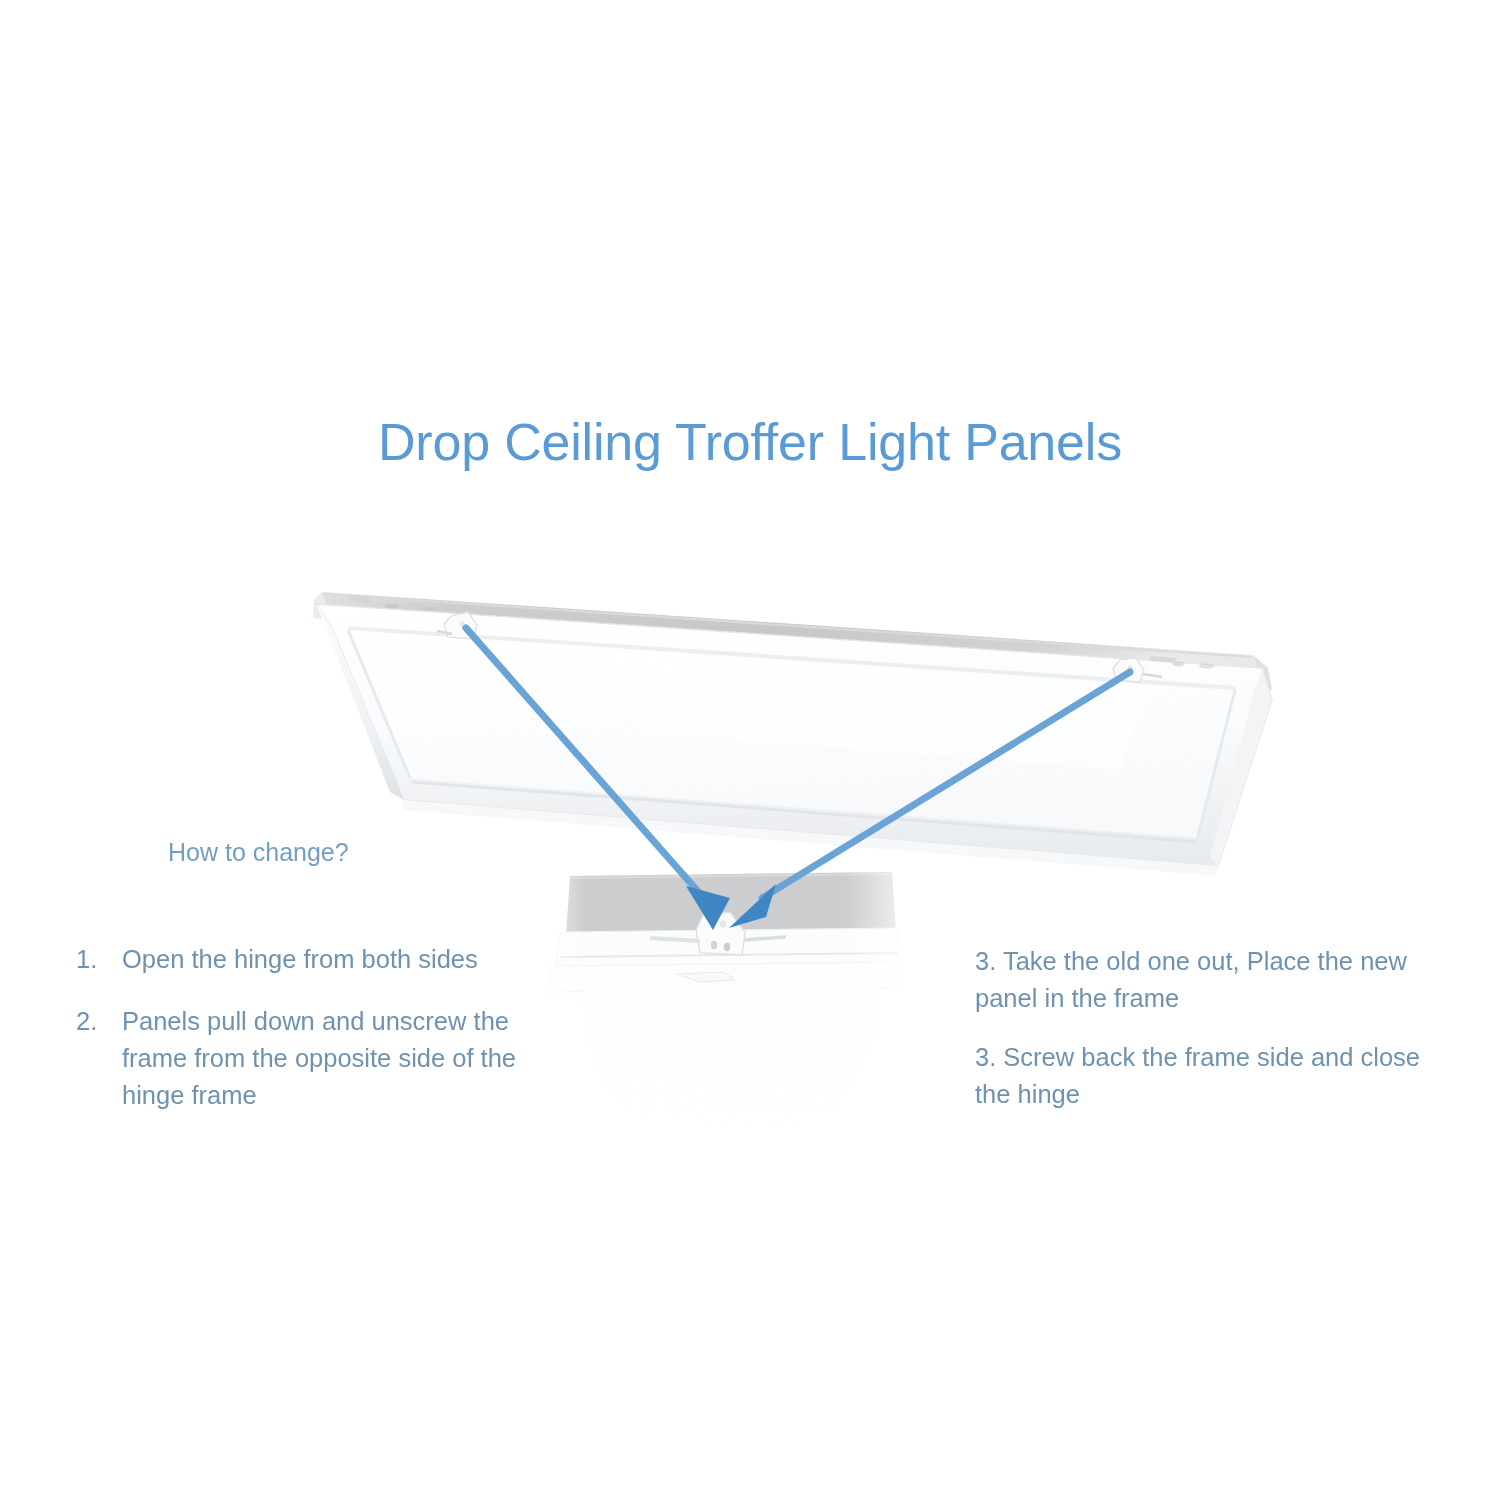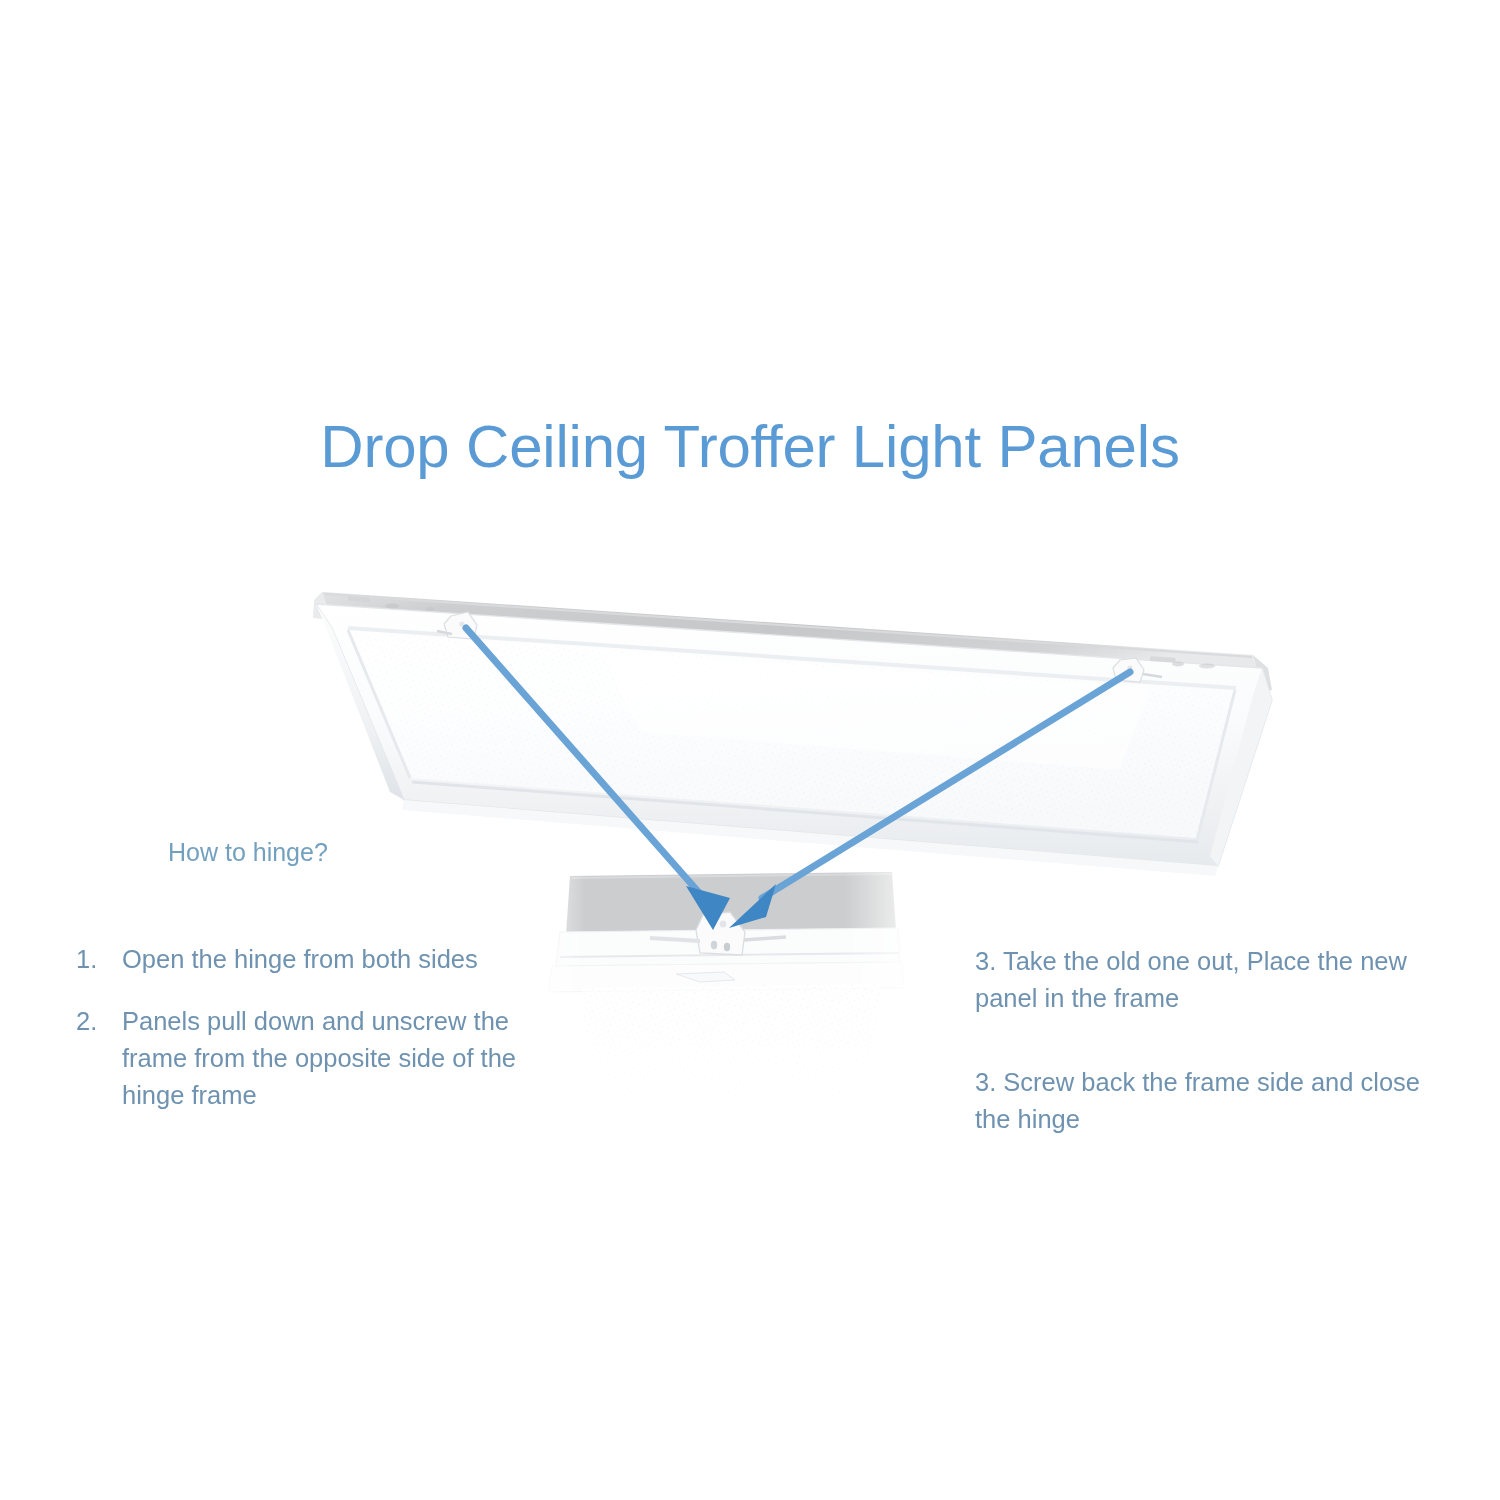--- a/index.html
+++ b/index.html
@@ -19,21 +19,21 @@
     overflow: hidden;
   }
 
   
   #page-title {
     position: absolute;
     left: 0;
     top: 412px;
     width: 1500px;
     text-align: center;
-    font-size: 60px;
+    font-size: 52px;
     font-weight: 400;
     letter-spacing: -0.2px;
     color: #5b9bd5;
     white-space: nowrap;
   }
 
   
   #illustration {
     position: absolute;
     left: 0;
@@ -80,21 +80,21 @@
   .steps-right {
     position: absolute;
     left: 975px;
     top: 943px;
     width: 470px;
     color: #6e92b0;
     font-size: 25.5px;
     line-height: 37px;
   }
   .step-plain {
-    margin-bottom: 47px;
+    margin-bottom: 22px;
   }
   .step-plain:last-child { margin-bottom: 0; }
 </style>
 </head>
 <body>
 
 <div id="page">
 
   <div id="page-title">Drop Ceiling Troffer Light Panels</div>
 
@@ -240,21 +240,21 @@
         <polygon points="713,930 686,886 730,898" fill="#3f86c4"></polygon>
       </g>
 
       <g>
         <line x1="1130" y1="672" x2="762" y2="898" stroke="#6aa3d6" stroke-width="7" stroke-linecap="round"></line>
         <polygon points="729,928 776,884 766,917" fill="#3f86c4"></polygon>
       </g>
     </g>
   </svg>
 
-  <div id="howto-label">How to hinge?</div>
+  <div id="howto-label">How to change?</div>
 
   <div class="steps-left">
     <div class="step-row">
       <span class="step-num">1.</span>
       <span class="step-text">Open the hinge from both sides</span>
     </div>
     <div class="step-row">
       <span class="step-num">2.</span>
       <span class="step-text">Panels pull down and unscrew the frame from the opposite side of the hinge frame</span>
     </div>

